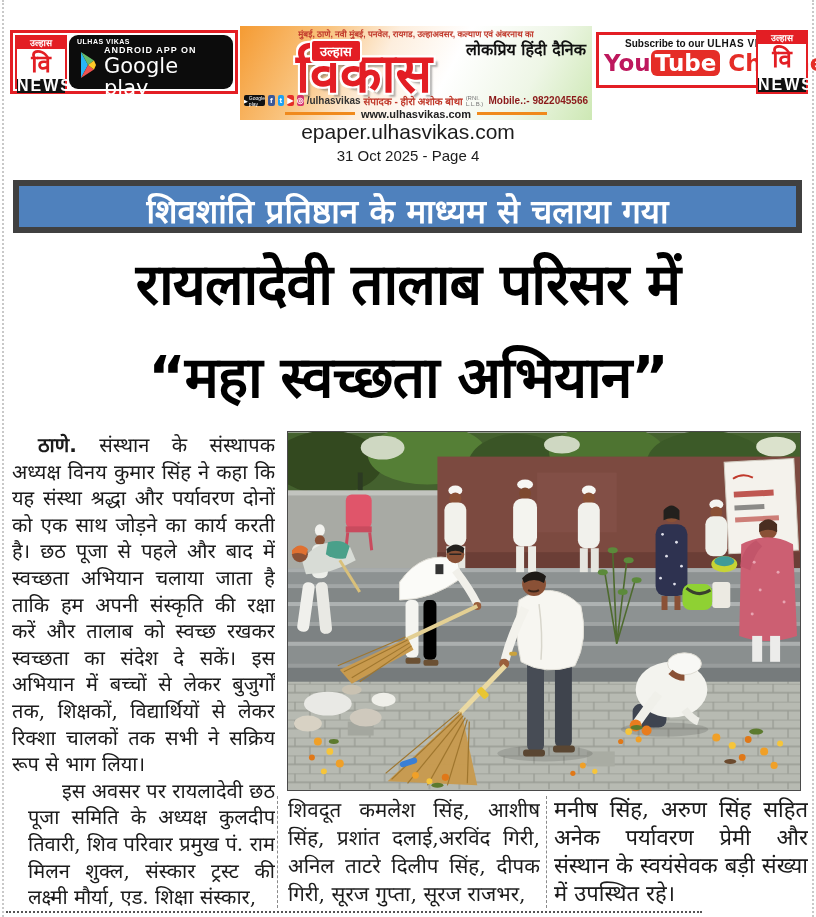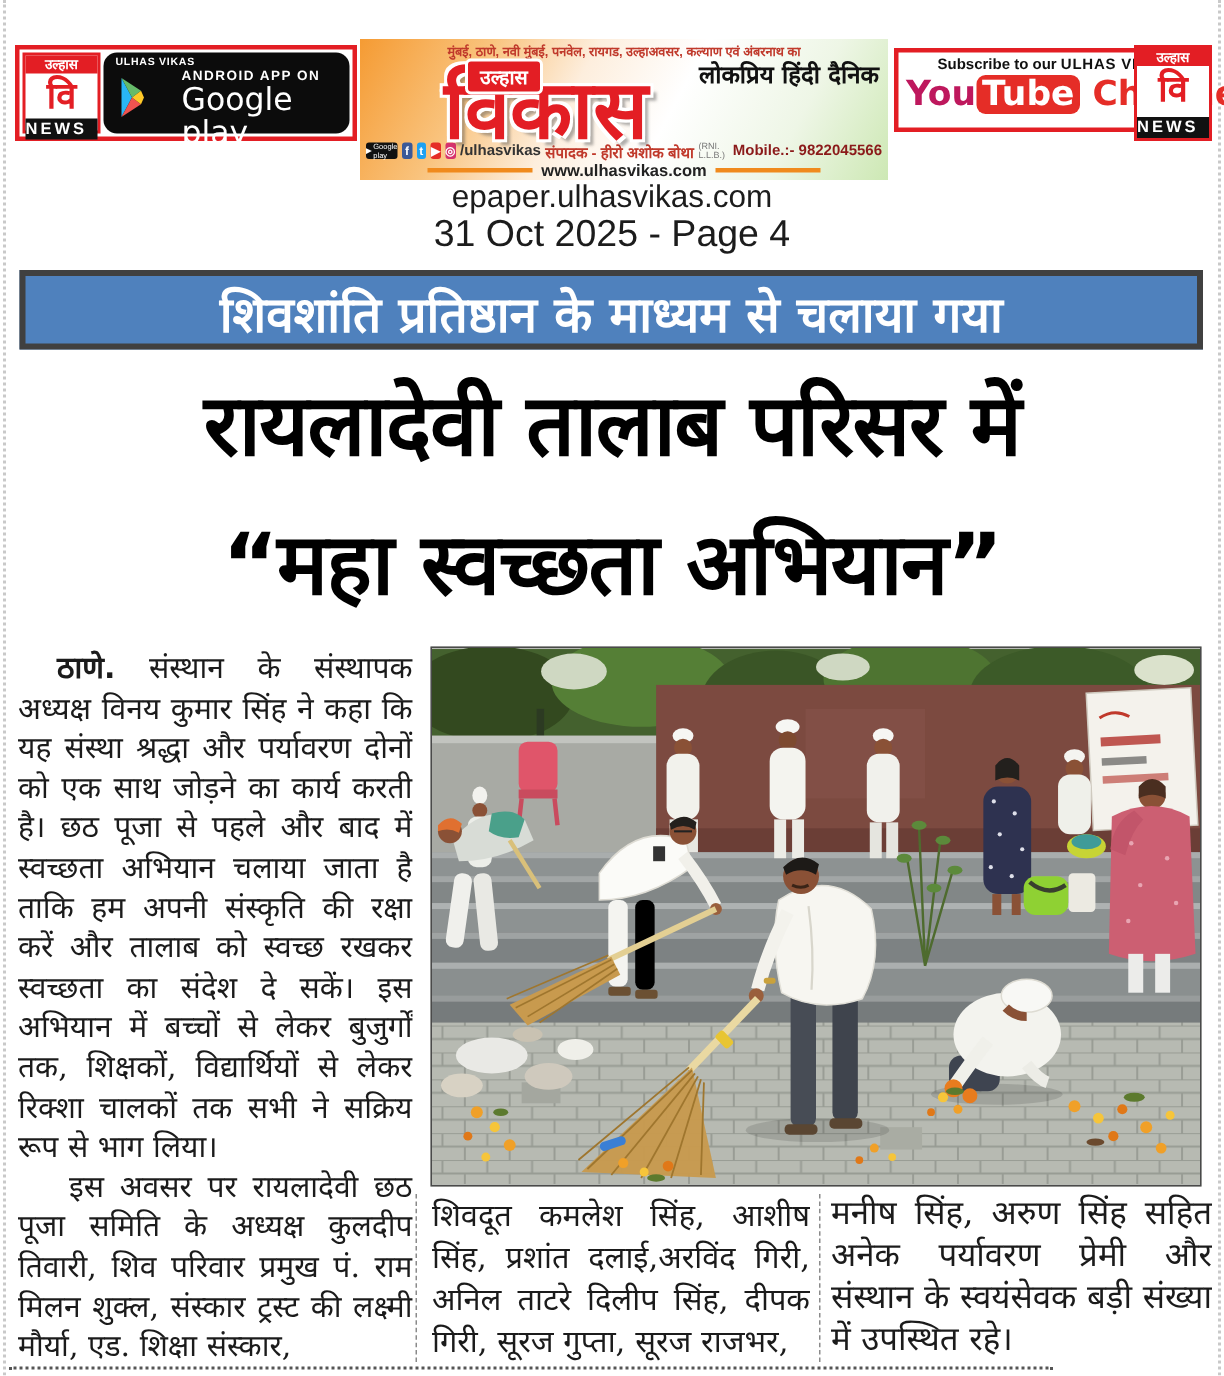--- a/index.html
+++ b/index.html
@@ -10,22 +10,22 @@
   .edge.left { left:2px; } .edge.right { right:2px; }
 
   
   .masthead { position:absolute; left:0; top:26px; width:816px; height:94px; }
   .badge-left { position:absolute; left:10px; top:4px; width:228px; height:64px;
                 border:3px solid #e31e24; background:#fff; display:flex; align-items:stretch; padding:2px; gap:2px; }
   .mini-logo { width:52px; display:flex; flex-direction:column; border:2px solid #e31e24; background:#fff; }
   .mini-logo .t { background:#e31e24; color:#fff; font-size:9px; text-align:center; line-height:12px; font-weight:bold; }
   .mini-logo .g { flex:1; color:#e31e24; font-weight:900; font-size:24px; text-align:center; line-height:30px;
                   font-family:"DejaVu Sans", sans-serif; }
-  .mini-logo .n { background:#111; color:#fff; font-size:11px; letter-spacing:2px; text-align:left; line-height:14px; font-weight:bold; }
-  .gp-box { flex:1; background:#0c0c0c; border-radius:9px; color:#fff; position:relative; padding:4px 6px 4px 52px; }
+  .mini-logo .n { background:#111; color:#fff; font-size:16px; letter-spacing:2px; text-align:center; line-height:14px; font-weight:bold; }
+  .gp-box { flex:1; background:#0c0c0c; border-radius:9px; color:#fff; position:relative; padding:4px 6px 4px 35px; }
   .gp-box .brand { position:absolute; left:8px; top:3px; font-size:7px; font-weight:bold; letter-spacing:.5px; }
   .gp-box .tri { position:absolute; left:10px; top:16px; }
   .gp-box .l1 { font-size:9px; font-weight:bold; letter-spacing:1px; margin-top:6px; }
   .gp-box .l2 { font-size:21px; font-weight:500; line-height:22px; font-family:"DejaVu Sans", sans-serif; }
   .gp-box .l3 { font-size:9px; font-weight:bold; }
 
   .center-head { position:absolute; left:240px; top:0; width:352px; height:94px; overflow:hidden;
     background:linear-gradient(118deg,#f59b33 0%,#f9c37d 22%,#fdeedd 40%,#ffffff 58%,#eef6e6 80%,#cde8b4 100%); }
   .coverage { font-size:8.5px; color:#c0392b; font-weight:bold; text-align:center; padding-top:2px; white-space:nowrap; }
   .tagline { position:absolute; right:6px; top:12px; font-size:16px; font-weight:900; color:#111;
@@ -54,40 +54,40 @@
   .yt-l1 .pre { font-weight:bold;padding-left:21px; } .yt-l1 .brand { font-weight:900; letter-spacing:.5px; }
   .yt-l2 { margin-top:1px; font-size:23px; font-weight:900; white-space:nowrap; font-family:"DejaVu Sans", sans-serif; }
   .yt-l2 .you { color:#be185d; } 
   .yt-l2 .tube { background:#e52d27; color:#fff; border-radius:6px; padding:0 4px; }
   .yt-l2 .chan { color:#e52d27; }
   .badge-right .mini-logo { position:absolute; right:0; top:0; height:64px; }
 
   
   .epaper { position:absolute; left:0; top:120px; width:816px; text-align:center; color:#1c1c1c; }
   .epaper .u { font-size:21px; line-height:24px;text-align:center; }
-  .epaper .d { font-size:25px; line-height:24px; }
+  .epaper .d { font-size:15px; line-height:24px; }
 
   
   .kicker { position:absolute; left:13px; top:180px; width:789px; height:53px; background:#4f81bd;
-            border:4px solid #404040; color:#fff; text-align:center; font-weight:bold; font-size:33px;
+            border:6px solid #404040; color:#fff; text-align:center; font-weight:bold; font-size:33px;
             line-height:51px; font-family:"DejaVu Sans", sans-serif; }
 
   
   .headline { position:absolute; left:0; top:238px; width:816px; text-align:center; color:#000000;
               font-family:"DejaVu Sans", sans-serif; font-weight:900; }
   .headline .h1 { font-size:57px; line-height:92px; letter-spacing:-1px; }
   .headline .h2 { font-size:57px; line-height:94px; letter-spacing:-1px; }
 
   
   .main { position:absolute; left:0; top:430px; width:708px; height:487px; }
   .bodytext { font-family:"DejaVu Serif","Liberation Serif",serif; font-size:20px; line-height:26.6px;
               color:#1b1b1b; text-align:justify; }
   .col1 { position:absolute; left:12px; top:2px; width:263px; height:478px; overflow:hidden; }
   .col1 p.p1 { text-indent:26px; }
-  .col1 p.p2 { text-indent:34px; }
+  .col1 p.p2 { text-indent:34px;margin-left:16px; }
   .lead { font-weight:bold; font-family:"DejaVu Sans", sans-serif; }
   .photo-frame { position:absolute; left:287px; top:1px; width:514px; height:360px; border:1px solid #4a4a4a; background:#b7bab4; }
   .col2 { position:absolute; left:288px; top:366px; width:252px; height:116px; overflow:hidden; line-height:28px; font-size:20.5px; }
   .col3 { position:absolute; left:554px; top:366px; width:254px; height:116px; overflow:hidden; line-height:28px; font-size:22px; }
   .vsep { position:absolute; width:0; border-left:1px dashed #8a8a8a; }
   .vsep.s1 { left:277px; top:366px; height:112px; }
   .vsep.s2 { left:546px; top:366px; height:112px; }
   .hrule { position:absolute; left:6px; right:6px; top:481px; border-top:2px dotted #555; }
 </style>
 </head>

